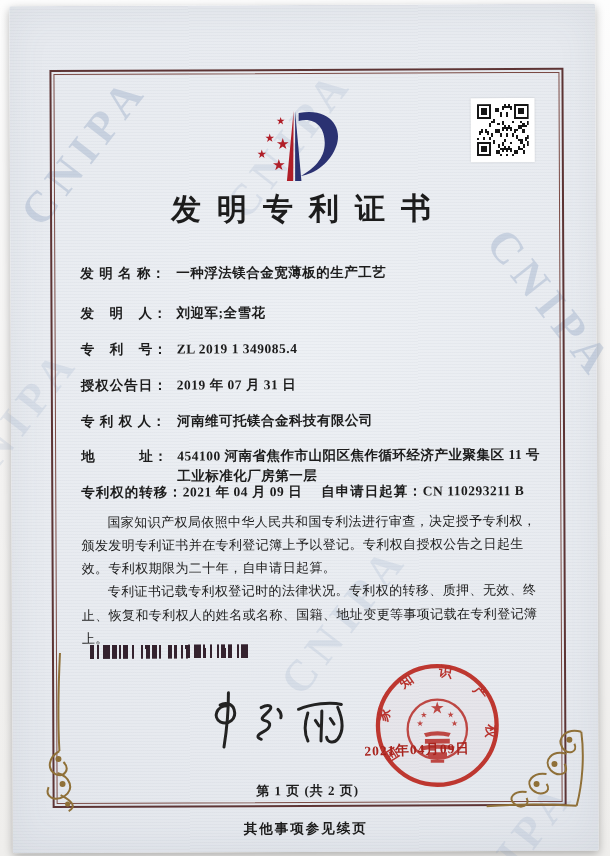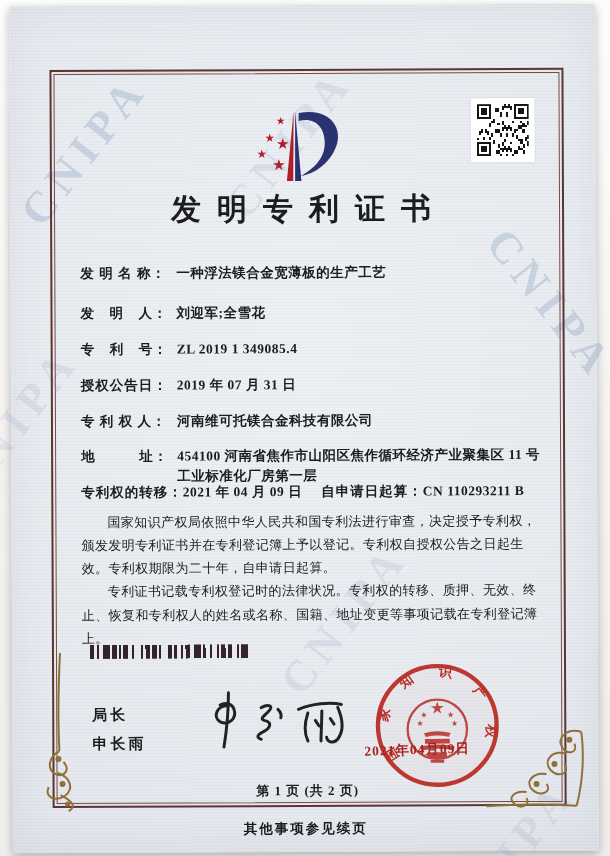--- a/index.html
+++ b/index.html
@@ -279,24 +279,20 @@
           <rect x="51" y="0" width="1" height="14" fill="#34222e"></rect>
           <rect x="54" y="0" width="1" height="14" fill="#34222e"></rect>
           <rect x="57" y="0" width="1" height="14" fill="#34222e"></rect>
           <rect x="59" y="0" width="2" height="14" fill="#34222e"></rect>
           <rect x="62" y="0" width="2" height="14" fill="#34222e"></rect>
           <rect x="66" y="0" width="1" height="14" fill="#34222e"></rect>
           <rect x="68" y="0" width="3" height="14" fill="#34222e"></rect>
         </svg>
     </div>
 
-    <div class="officer">
-      <div>局长</div>
-      <div>申长雨</div>
-    </div>
 
     <svg class="signature" viewBox="0 0 175 75" fill="none" stroke="#222" stroke-width="3.2" stroke-linecap="round">
       <path d="M30,22 C18,22 14,34 22,39 C31,43 40,36 37,26 C35,19 27,18 22,21"></path>
       <path d="M31,8 C31,22 29,48 26,66"></path>
       <path d="M66,24 C74,20 80,22 74,28 C68,34 64,36 70,38 C78,40 76,46 68,50 C62,53 60,56 66,58"></path>
       <path d="M84,26 C87,29 88,32 87,35"></path>
       <path d="M106,26 C120,20 140,18 152,21"></path>
       <path d="M116,30 C112,42 112,52 116,60"></path>
       <path d="M148,24 C154,38 154,50 148,58 C144,63 137,62 136,56"></path>
       <path d="M131,28 C131,40 130,50 130,60"></path>

